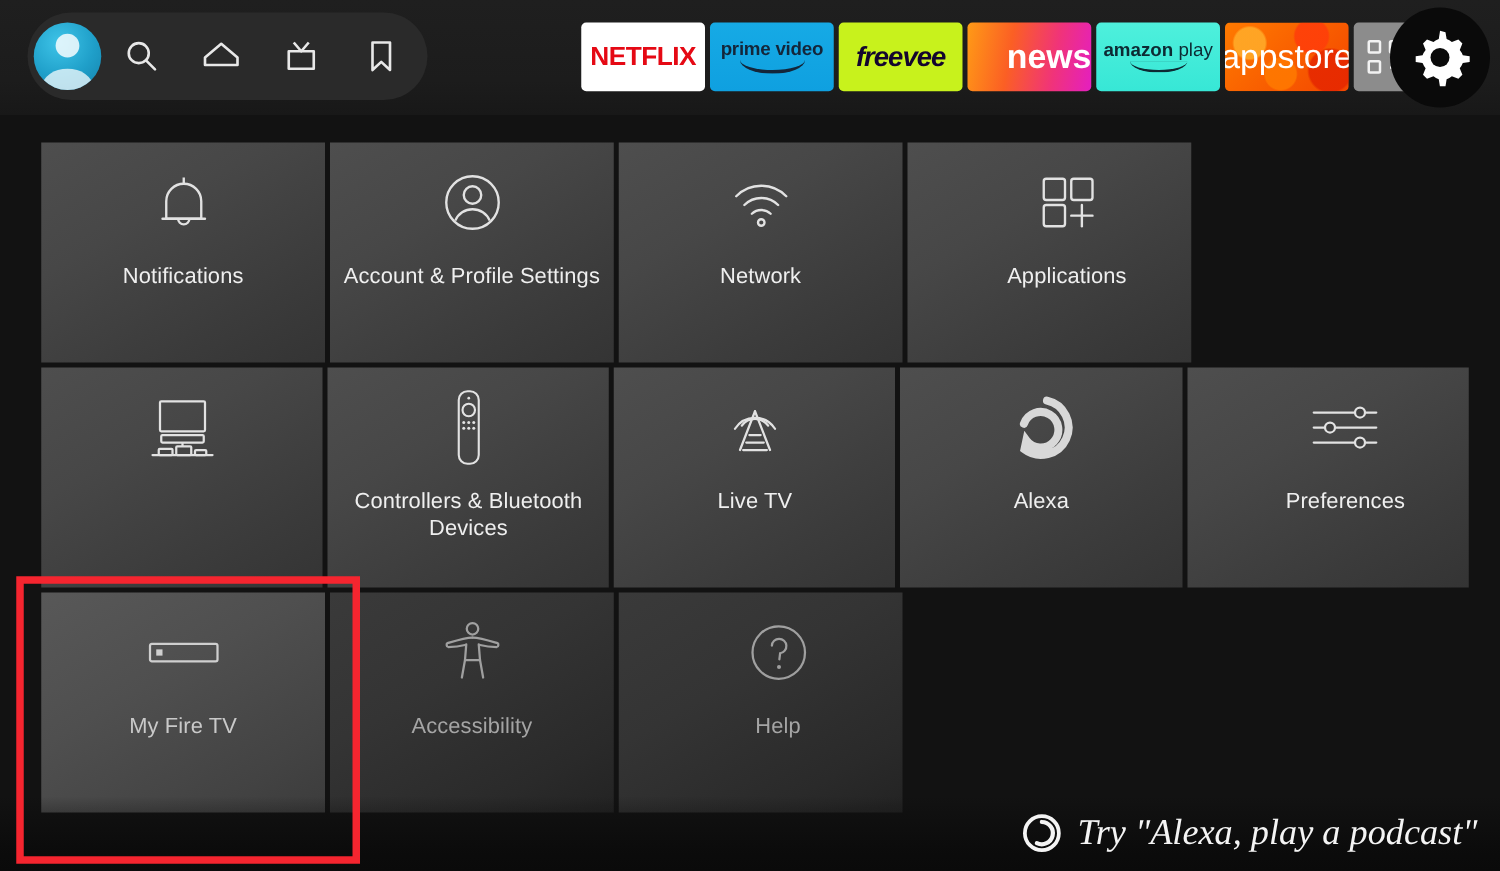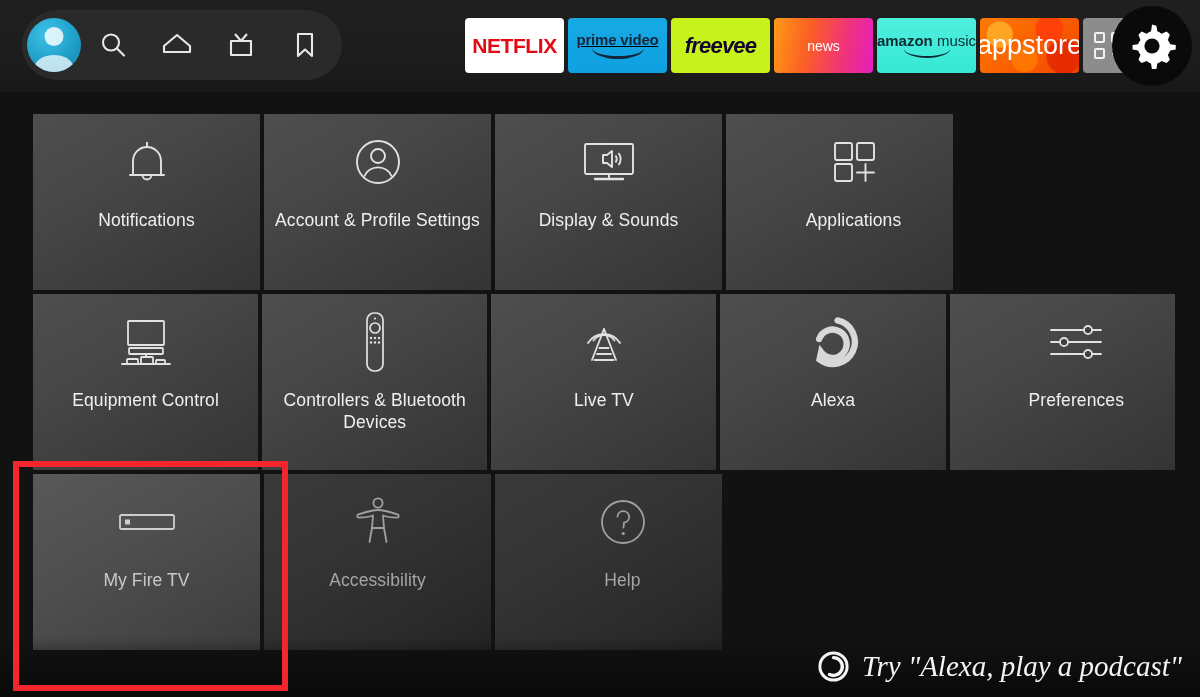--- a/index.html
+++ b/index.html
@@ -63,40 +63,39 @@
     overflow: hidden; position: relative;
   }
   .app-netflix {
     width: 99px; background: #ffffff;
     color: #e50914; font-weight: 700; font-size: 21px; letter-spacing: -0.4px;
   }
   .app-prime {
     width: 99px;
     background: linear-gradient(180deg,#16aae5 0%, #0fa0e0 100%);
     flex-direction: column;
-    text-decoration: underline;
   }
   .app-prime .pv-text {
     color: #14263a; font-size: 15px; font-weight: 600; letter-spacing: -0.2px;
     line-height: 1;
   }
   .app-prime .pv-smile {
     width: 52px; height: 11px; margin-top: 1px;
     border-bottom: 3px solid #14263a;
     border-radius: 0 0 50% 50%/0 0 100% 100%;
   }
   .app-freevee {
     width: 99px; background: #c8f21c;
     color: #13052e; font-size: 22px; font-weight: 700; font-style: italic;
     letter-spacing: -0.8px;
   }
   .app-news {
     width: 99px;
     background: linear-gradient(100deg, #ff9a16 0%, #fb5f24 35%, #f0337a 70%, #e41fc0 100%);
-    color: #ffffff; font-size: 14px; font-weight: 400;
+    color: #ffffff; font-size: 27px; font-weight: 700; justify-content: flex-end;
   }
   .app-music {
     width: 99px;
     background: linear-gradient(180deg,#4ef0dc 0%, #37e7d6 100%);
     color: #0d2a33; font-size: 15px; font-weight: 400;
     flex-direction: column;
   }
   .app-music .am-line { display: flex; align-items: center; line-height: 1; }
   .app-music .am-b { font-weight: 700; }
   .app-music .am-smile {
@@ -261,21 +260,21 @@
       </div>
 
       <div class="app-tile app-news">
         <span>news</span>
       </div>
 
       <div class="app-tile app-music">
         <span class="am-line">
           <span class="am-b">amazon</span>
           <span>&nbsp;</span>
-          <span>music</span>
+          <span>play</span>
         </span>
         <span class="am-smile"></span>
       </div>
 
       <div class="app-tile app-appstore">
         <span>appstore</span>
       </div>
 
       <div class="app-tile app-grid-tile">
         <span class="grid4">
@@ -315,34 +314,32 @@
         <div class="ticon">
           <svg width="56" height="56" viewBox="0 0 56 56" fill="none" stroke="#e2e2e2" stroke-width="1.9">
             <circle cx="28" cy="28" r="21"></circle>
             <circle cx="28" cy="22" r="7"></circle>
             <path d="M14.2 42.5 a15 15 0 0 1 27.6 0"></path>
           </svg>
         </div>
         <div class="tlabel">Account &amp; Profile Settings</div>
       </div>
 
-
-      <div class="tile">
-        <div class="ticon">
-          <svg width="62" height="50" viewBox="0 0 62 50" fill="none" stroke="#e2e2e2" stroke-width="1.9">
-            <rect x="7" y="7" width="48" height="30" rx="1.5"></rect>
-            <line x1="17" y1="42" x2="45" y2="42" stroke-width="2.4" stroke-linecap="round"></line>
-            <line x1="31" y1="37" x2="31" y2="42"></line>
-            <path d="M25 18 L29 18 L34 14 L34 30 L29 26 L25 26 Z" stroke-linejoin="round"></path>
-            <path d="M37.5 18.5 a6 6 0 0 1 0 7"></path>
-            <path d="M40.5 16 a9.5 9.5 0 0 1 0 12"></path>
-          </svg>
-        </div>
-        <div class="tlabel">Display &amp; Sounds</div>
-      </div>
+      <div class="tile">
+        <div class="ticon">
+          <svg width="56" height="56" viewBox="0 0 56 56" fill="none" stroke="#e2e2e2" stroke-width="1.9" stroke-linecap="round">
+            <path d="M8 23 a28 28 0 0 1 40 0"></path>
+            <path d="M14.5 30 a19 19 0 0 1 27 0"></path>
+            <path d="M20.5 37 a11 11 0 0 1 15 0"></path>
+            <circle cx="28" cy="44" r="2.6"></circle>
+          </svg>
+        </div>
+        <div class="tlabel">Network</div>
+      </div>
+
 
       <div class="tile">
         <div class="ticon">
           <svg width="56" height="52" viewBox="0 0 56 52" fill="none" stroke="#e2e2e2" stroke-width="1.9">
             <rect x="9" y="7" width="17" height="17" rx="2"></rect>
             <rect x="31" y="7" width="17" height="17" rx="2"></rect>
             <rect x="9" y="28" width="17" height="17" rx="2"></rect>
             <line x1="31" y1="36.5" x2="48" y2="36.5" stroke-linecap="round"></line>
             <line x1="39.5" y1="28" x2="39.5" y2="45" stroke-linecap="round"></line>
           </svg>
@@ -358,21 +355,20 @@
           <svg width="62" height="54" viewBox="0 0 62 54" fill="none" stroke="#e2e2e2" stroke-width="1.8">
             <rect x="13" y="6" width="36" height="24" rx="1"></rect>
             <rect x="14" y="33" width="34" height="6" rx="1"></rect>
             <line x1="7" y1="49" x2="55" y2="49" stroke-linecap="round"></line>
             <rect x="12" y="44" width="11" height="5" rx="0.8"></rect>
             <rect x="26" y="42" width="12" height="7" rx="0.8"></rect>
             <rect x="41" y="45" width="9" height="4" rx="0.8"></rect>
             <line x1="31" y1="39" x2="31" y2="42"></line>
           </svg>
         </div>
-        <div class="tlabel">Equipment Control</div>
       </div>
 
       <div class="tile">
         <div class="ticon">
           <svg width="34" height="64" viewBox="0 0 34 64" fill="none" stroke="#e2e2e2" stroke-width="1.7">
             <rect x="9" y="3" width="16" height="58" rx="7"></rect>
             <circle cx="17" cy="8.5" r="1.1" fill="#e2e2e2" stroke="none"></circle>
             <circle cx="17" cy="18" r="5"></circle>
             <circle cx="13" cy="28" r="1.2" fill="#e2e2e2" stroke="none"></circle>
             <circle cx="17" cy="28" r="1.2" fill="#e2e2e2" stroke="none"></circle>

